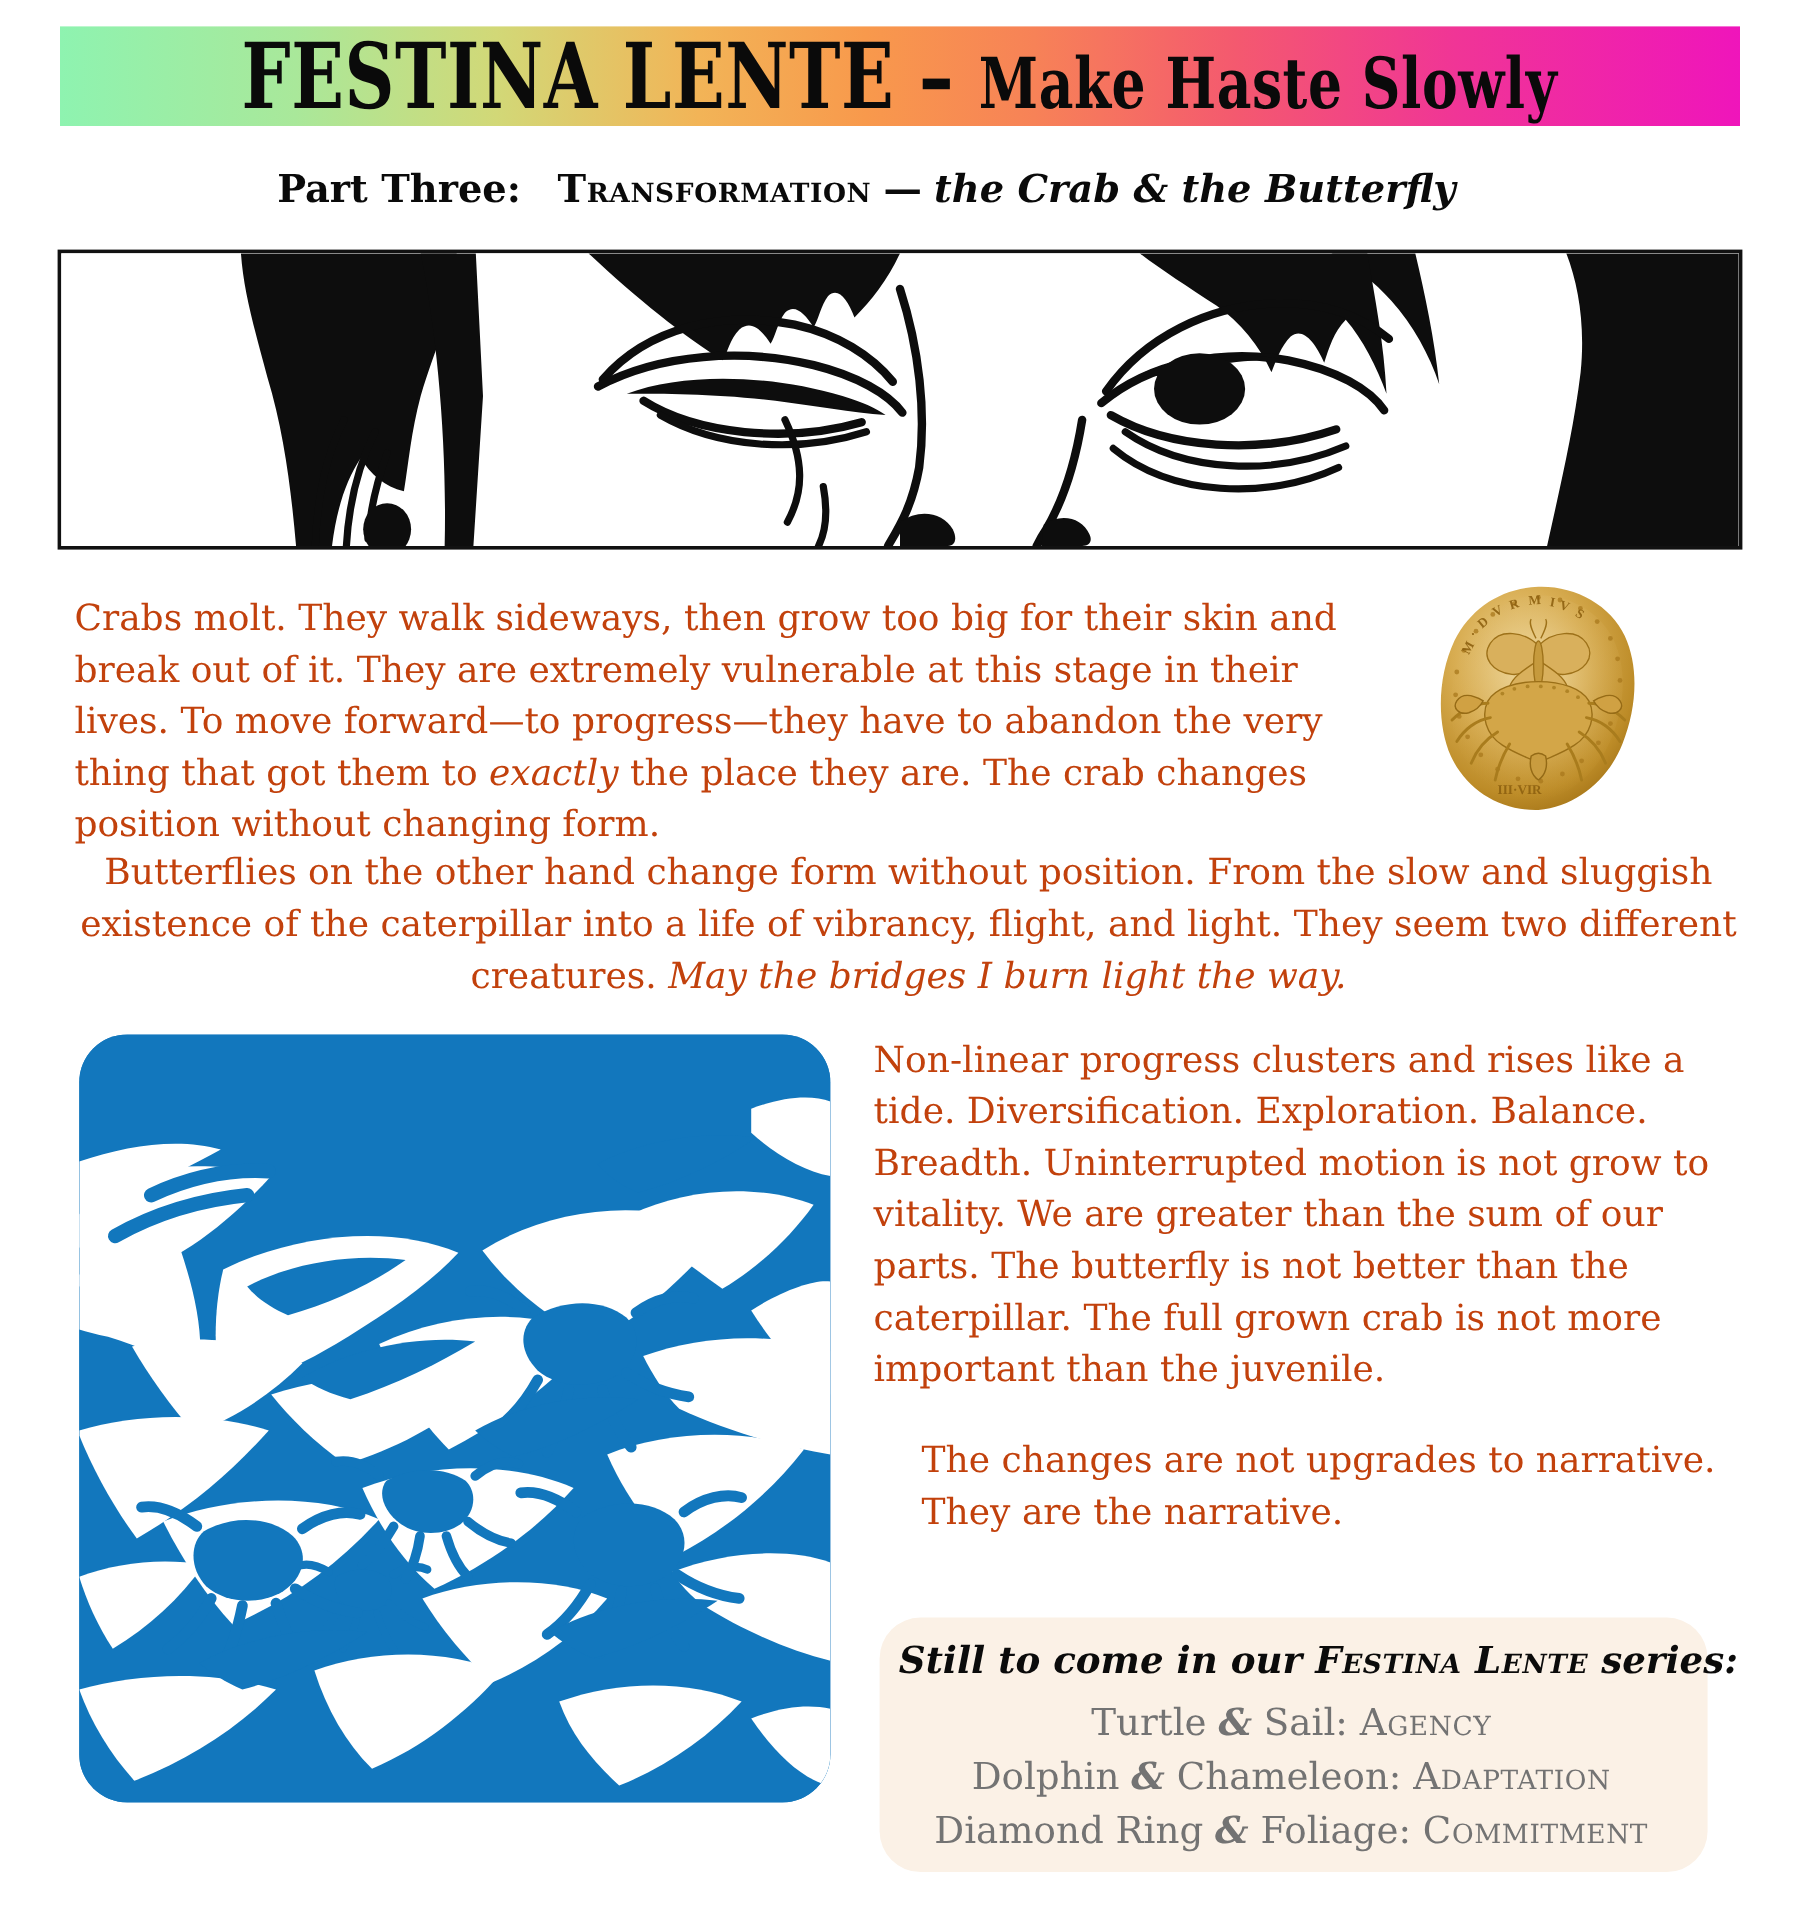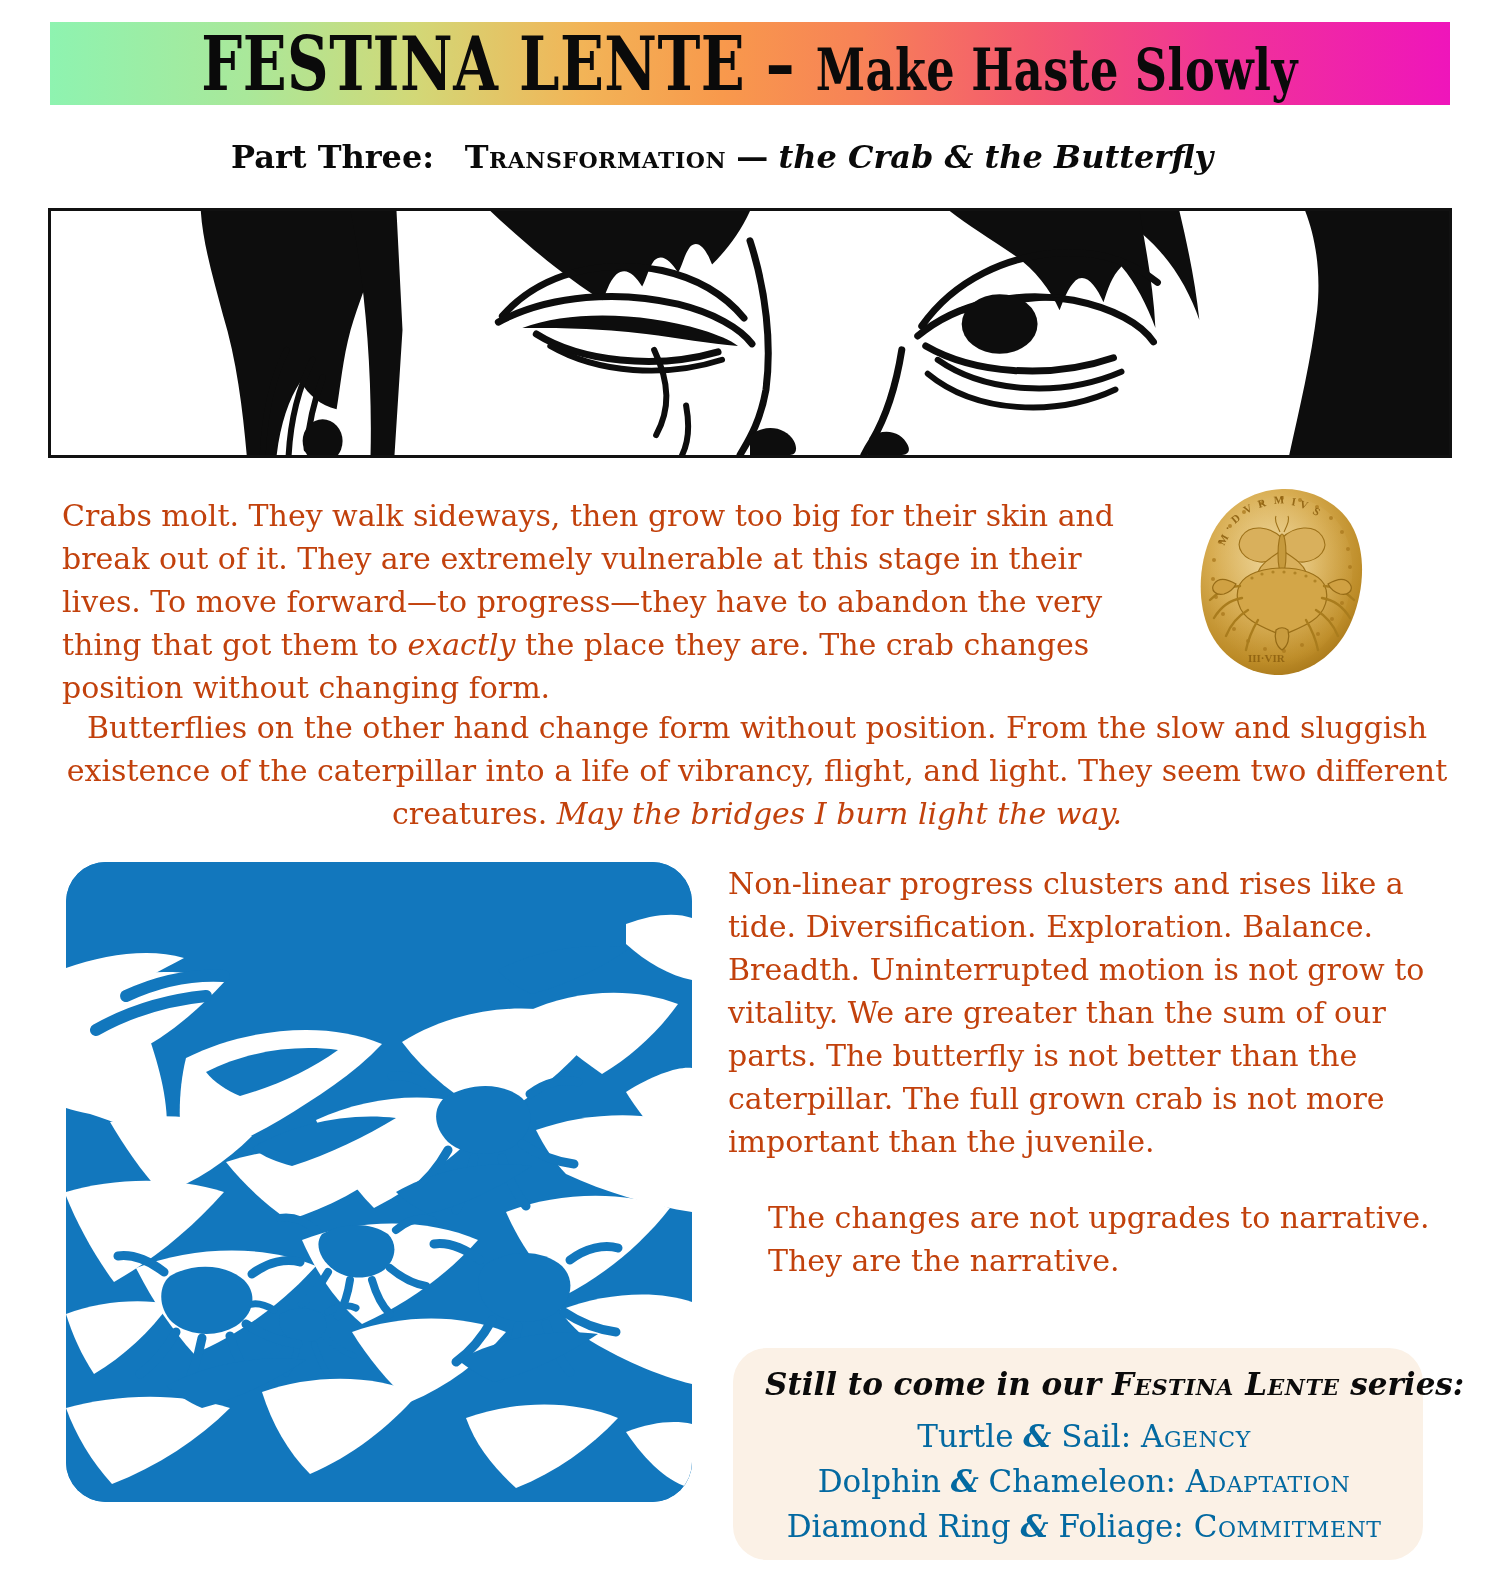--- a/index.html
+++ b/index.html
@@ -136,41 +136,41 @@
   
   .series-box {
     position: absolute;
     left: 733px;
     top: 1348px;
     width: 690px;
     height: 212px;
     background: #fbf1e6;
     border-radius: 34px;
     box-sizing: border-box;
-    padding: 18px 20px 14px 32px;
+    padding: 18px 20px 14px 16px;
     text-align: center;
   }
   .series-head {
     font-family: "DejaVu Serif", "Liberation Serif", serif;
     font-style: italic;
     font-weight: bold;
     font-size: 31px;
     color: #0b0b0b;
     white-space: nowrap;
     margin-bottom: 12px;
   }
   .series-head .sc {
     font-variant: small-caps;
     letter-spacing: 0.5px;
   }
   .series-item {
     font-family: "DejaVu Serif", "Liberation Serif", serif;
     font-size: 31px;
     line-height: 45px;
-    color: #0369a1;
+    color: #737373;
     white-space: nowrap;
   }
   .series-item .amp { font-style: italic; font-weight: bold; }
   .series-item .sc { font-variant: small-caps; letter-spacing: 0.5px; }
 </style>
 </head>
 <body>
 
 <div class="banner">
   <div class="banner-title">

